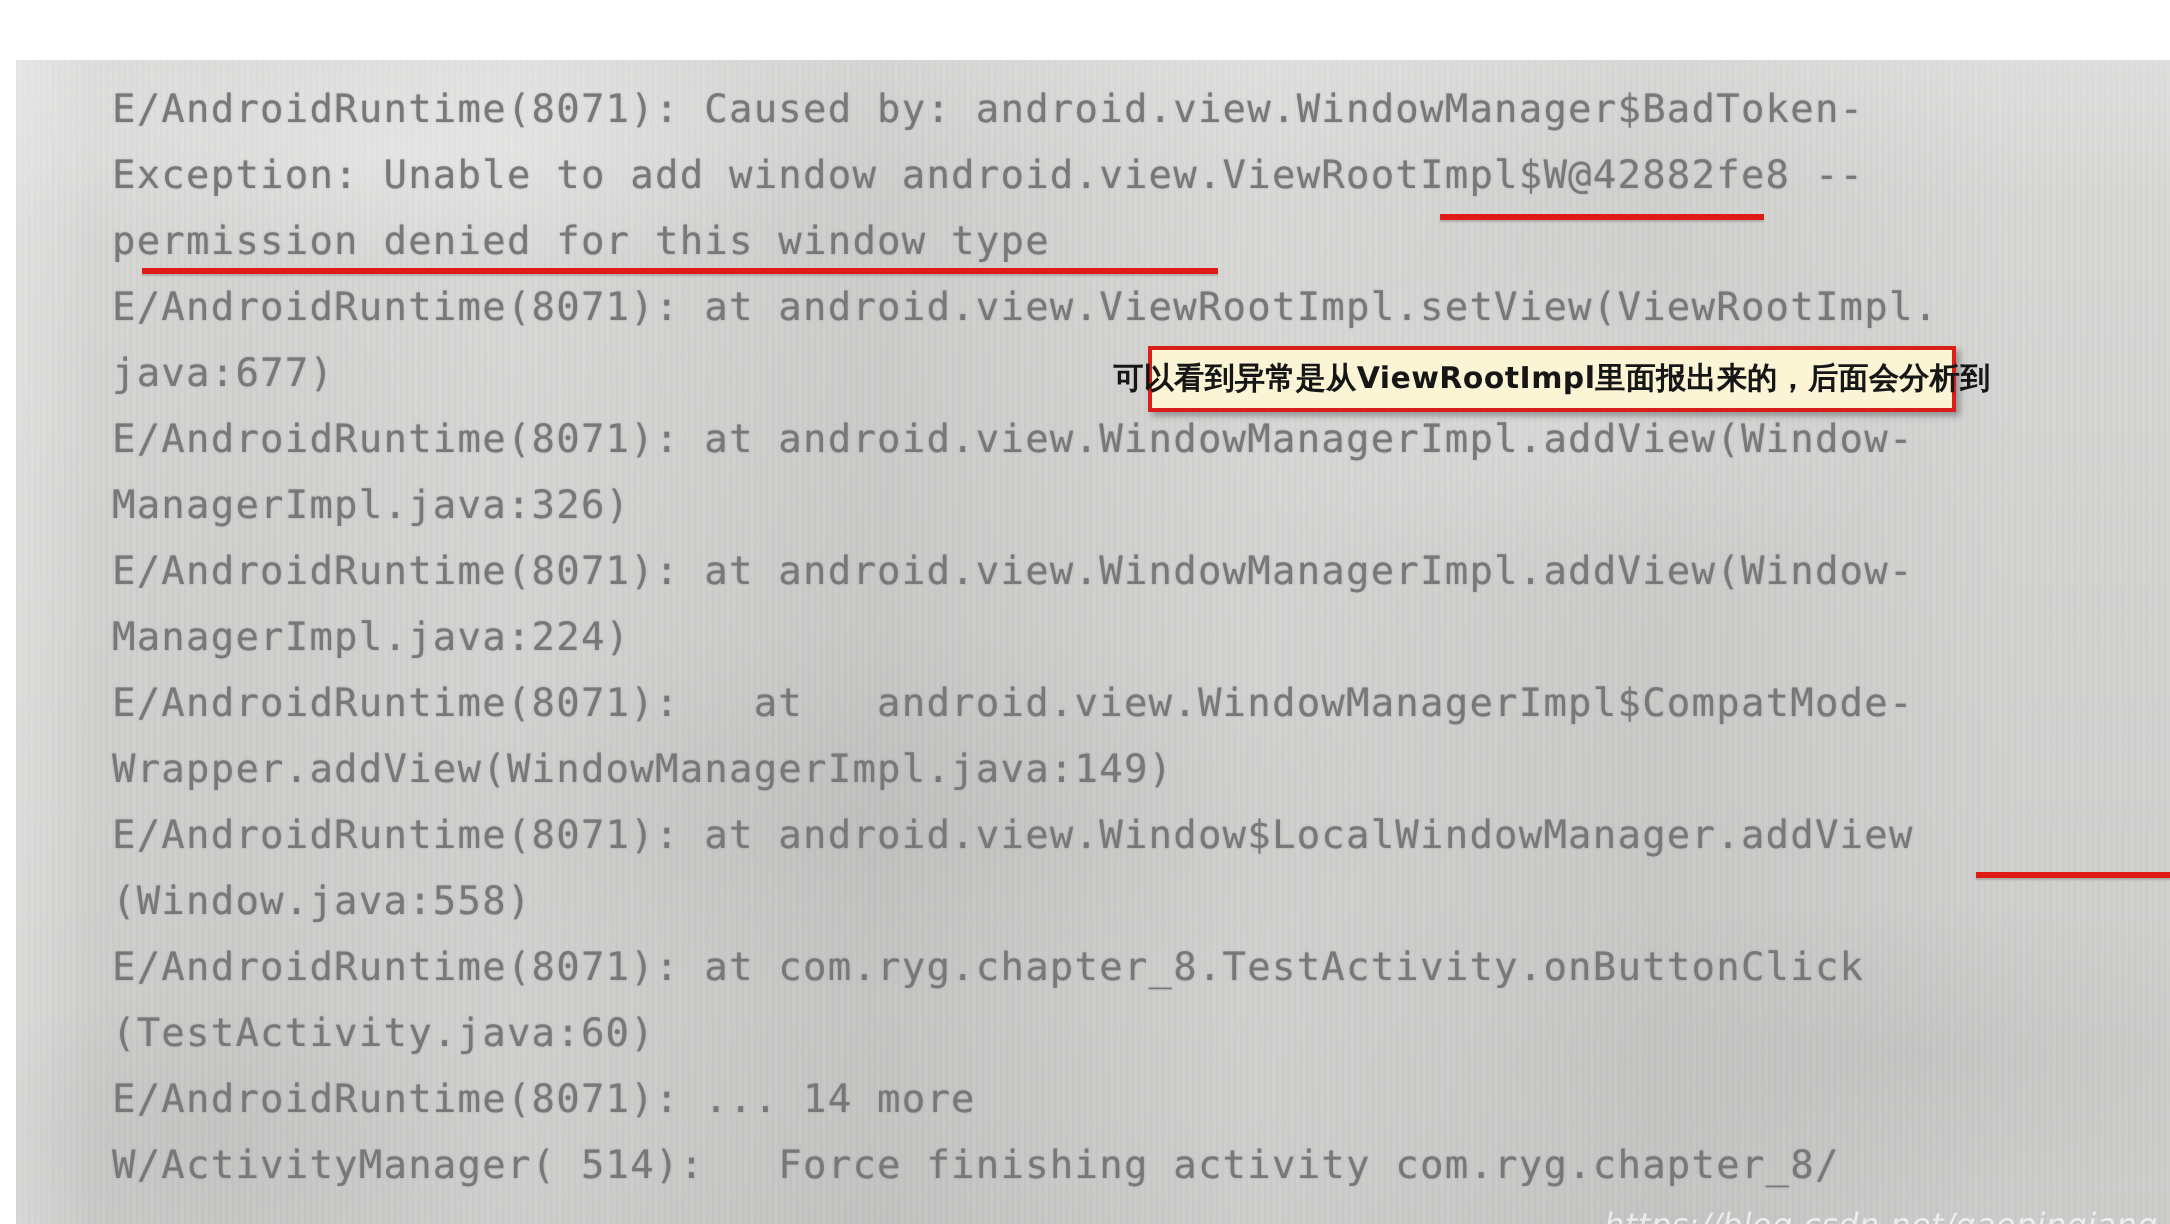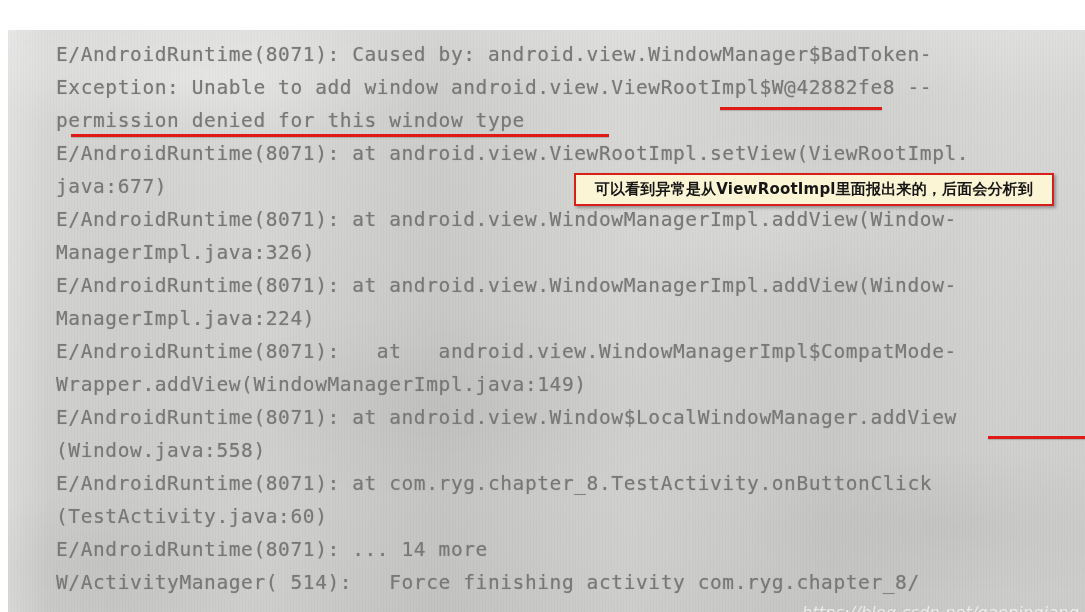--- a/index.html
+++ b/index.html
@@ -98,21 +98,21 @@
   }
   #underline-viewrootimpl { left: 712px; top: 77px;  width: 162px; }
   #underline-permission   { left: 63px;  top: 104px; width: 538px; }
   #underline-addview      { left: 980px; top: 406px; width: 105px; }
 
   
   #annotation-box {
     position: absolute;
     left: 566px;
     top: 143px;
-    width: 480px;
+    width: 404px;
     height: 33px;
     box-sizing: border-box;
     background: #fbf5d6;
     border: 2px solid #d81f1c;
     box-shadow: 2px 2px 3px rgba(0,0,0,0.30);
     display: flex;
     align-items: center;
     justify-content: center;
     z-index: 10;
   }

